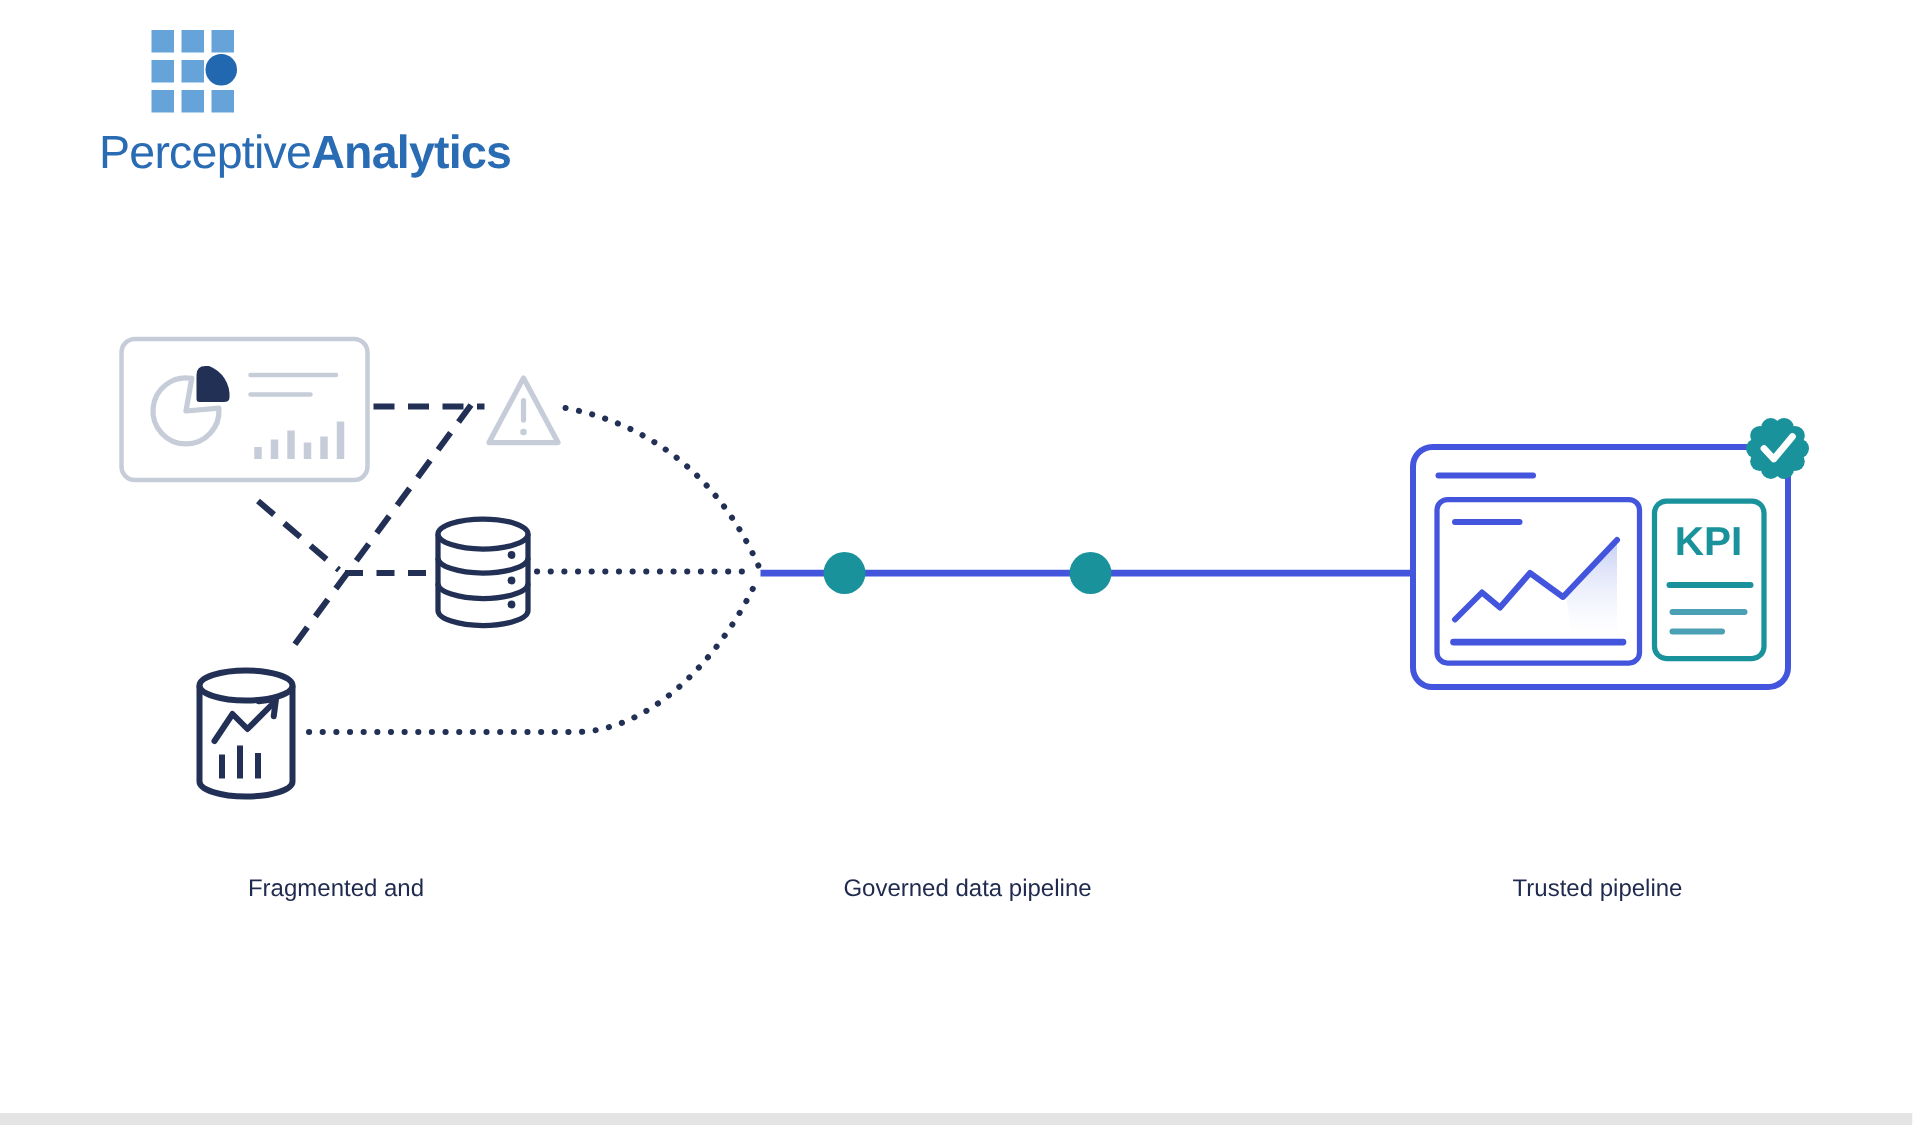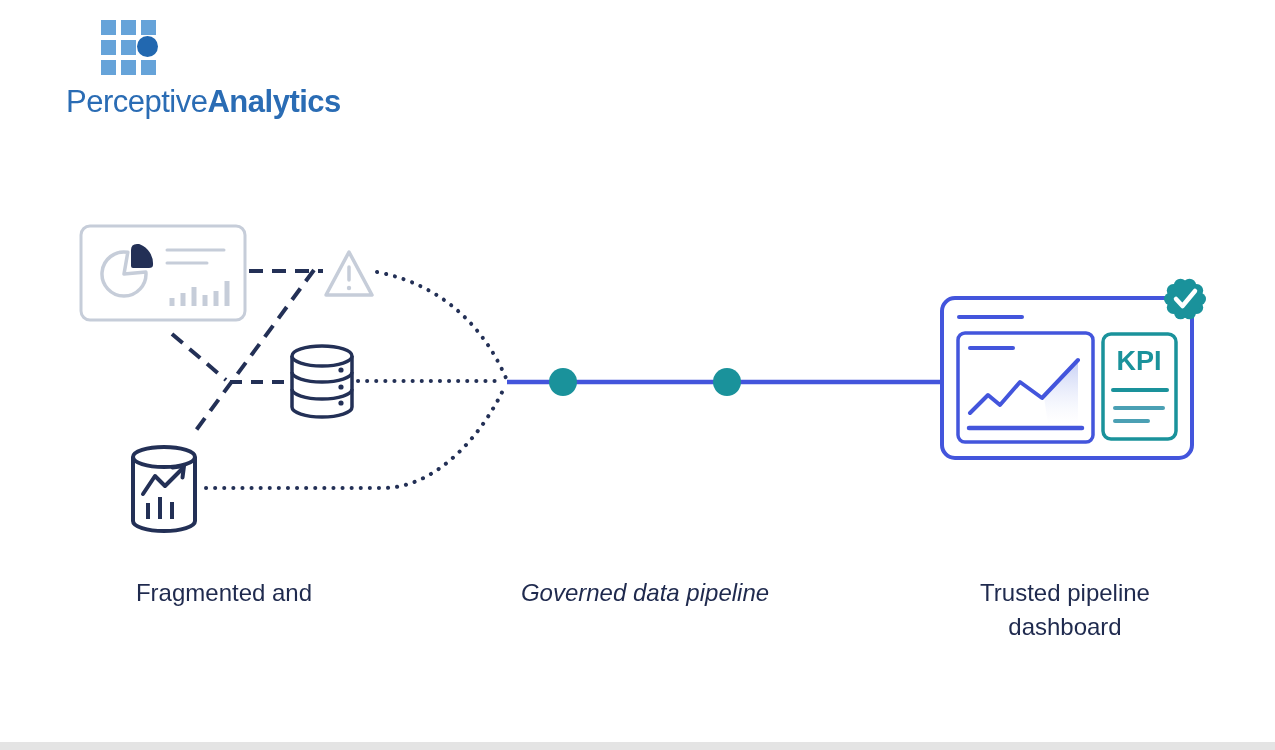--- a/index.html
+++ b/index.html
@@ -25,23 +25,23 @@
   .blue-stroke{stroke:var(--blue);}
   .teal-stroke{stroke:var(--teal);}
   .teal-light-stroke{stroke:var(--teal-light);}
   .teal-fill{fill:var(--teal);}
   .nofill{fill:none;}
   .white-fill{fill:#ffffff;}
   .kpi-text{fill:var(--teal);font-family:"Liberation Sans","DejaVu Sans",sans-serif;
     font-weight:700;font-size:27px;}
   
   .stage-label{position:absolute;top:576px;width:360px;text-align:center;
-    font-size:24px;line-height:34px;font-weight:500;color:var(--text-navy);}
+    font-size:16px;line-height:34px;font-weight:500;color:var(--text-navy);}
   .stage-label.l1{left:44px;}
-  .stage-label.l2{left:465px;font-style:italic;}
+  .stage-label.l2{left:465px;}
   .stage-label.l3{left:885px;}
   
   .bottom-strip{position:absolute;left:0;bottom:0;width:1275px;height:8px;background:#e4e4e4;}
 </style>
 </head>
 <body>
 
 <div class="logo">
   <div class="logo-grid">
     <div class="logo-sq" style="left:0;top:0"></div>
@@ -174,16 +174,15 @@
 
 <div class="stage-label l1">
   <div>Fragmented and</div>
 </div>
 <div class="stage-label l2">
   <div>Governed data pipeline</div>
   <div></div>
 </div>
 <div class="stage-label l3">
   <div>Trusted pipeline</div>
-  <div>dashboard</div>
 </div>
 
 <div class="bottom-strip"></div>
 
 </body></html>

